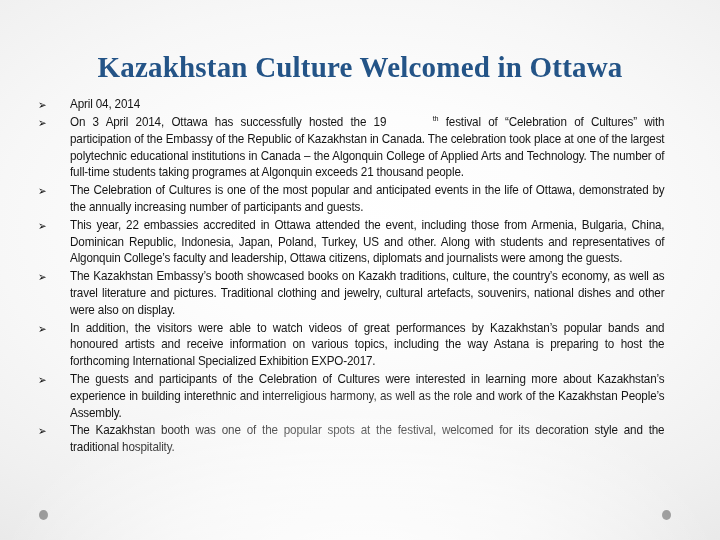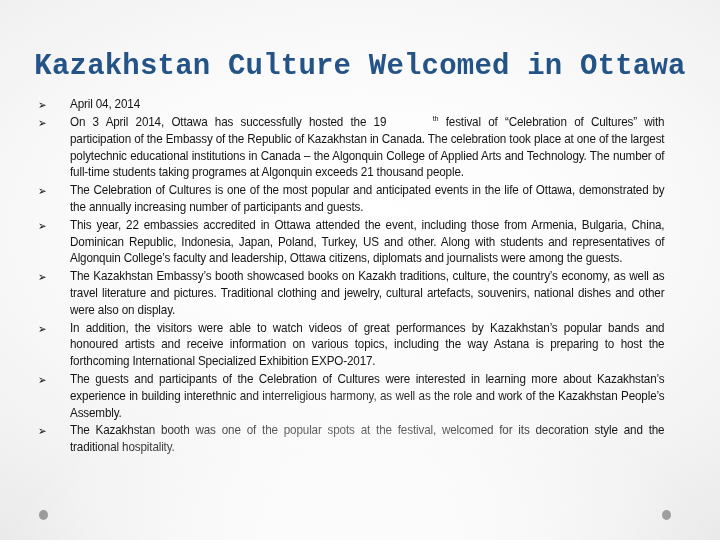--- a/index.html
+++ b/index.html
@@ -40,21 +40,21 @@
         rgba(255,255,255,0.0) 72%);
     pointer-events: none;
   }
 
   #title {
     position: absolute;
     left: 0;
     right: 0;
     top: 50px;
     text-align: center;
-    font-family: Liberation Mono, monospace;
+    font-family: Liberation Serif, serif;
     font-weight: bold;
     font-size: 29px;
     line-height: 34px;
     color: #245487;
     letter-spacing: 0.2px;
     white-space: nowrap;
   }
 
   #body {
     position: absolute;

